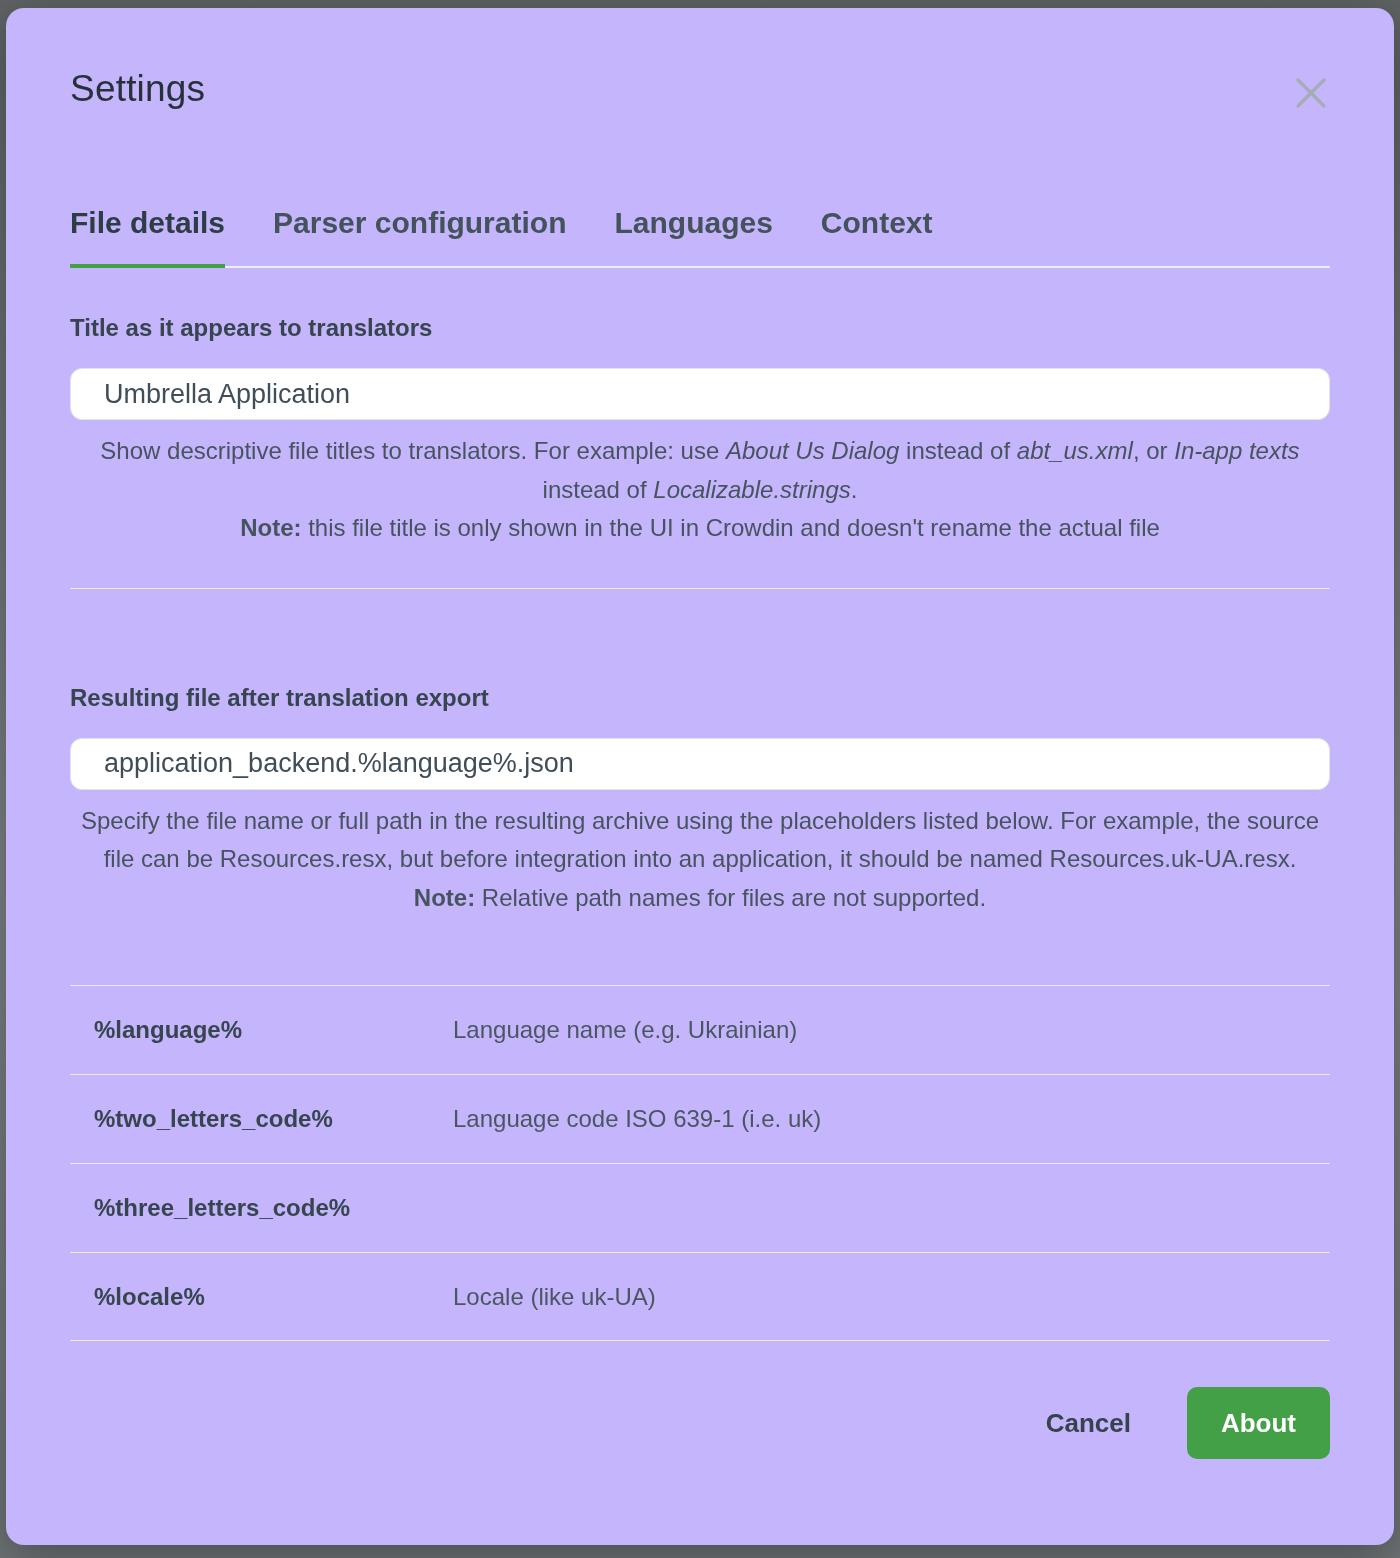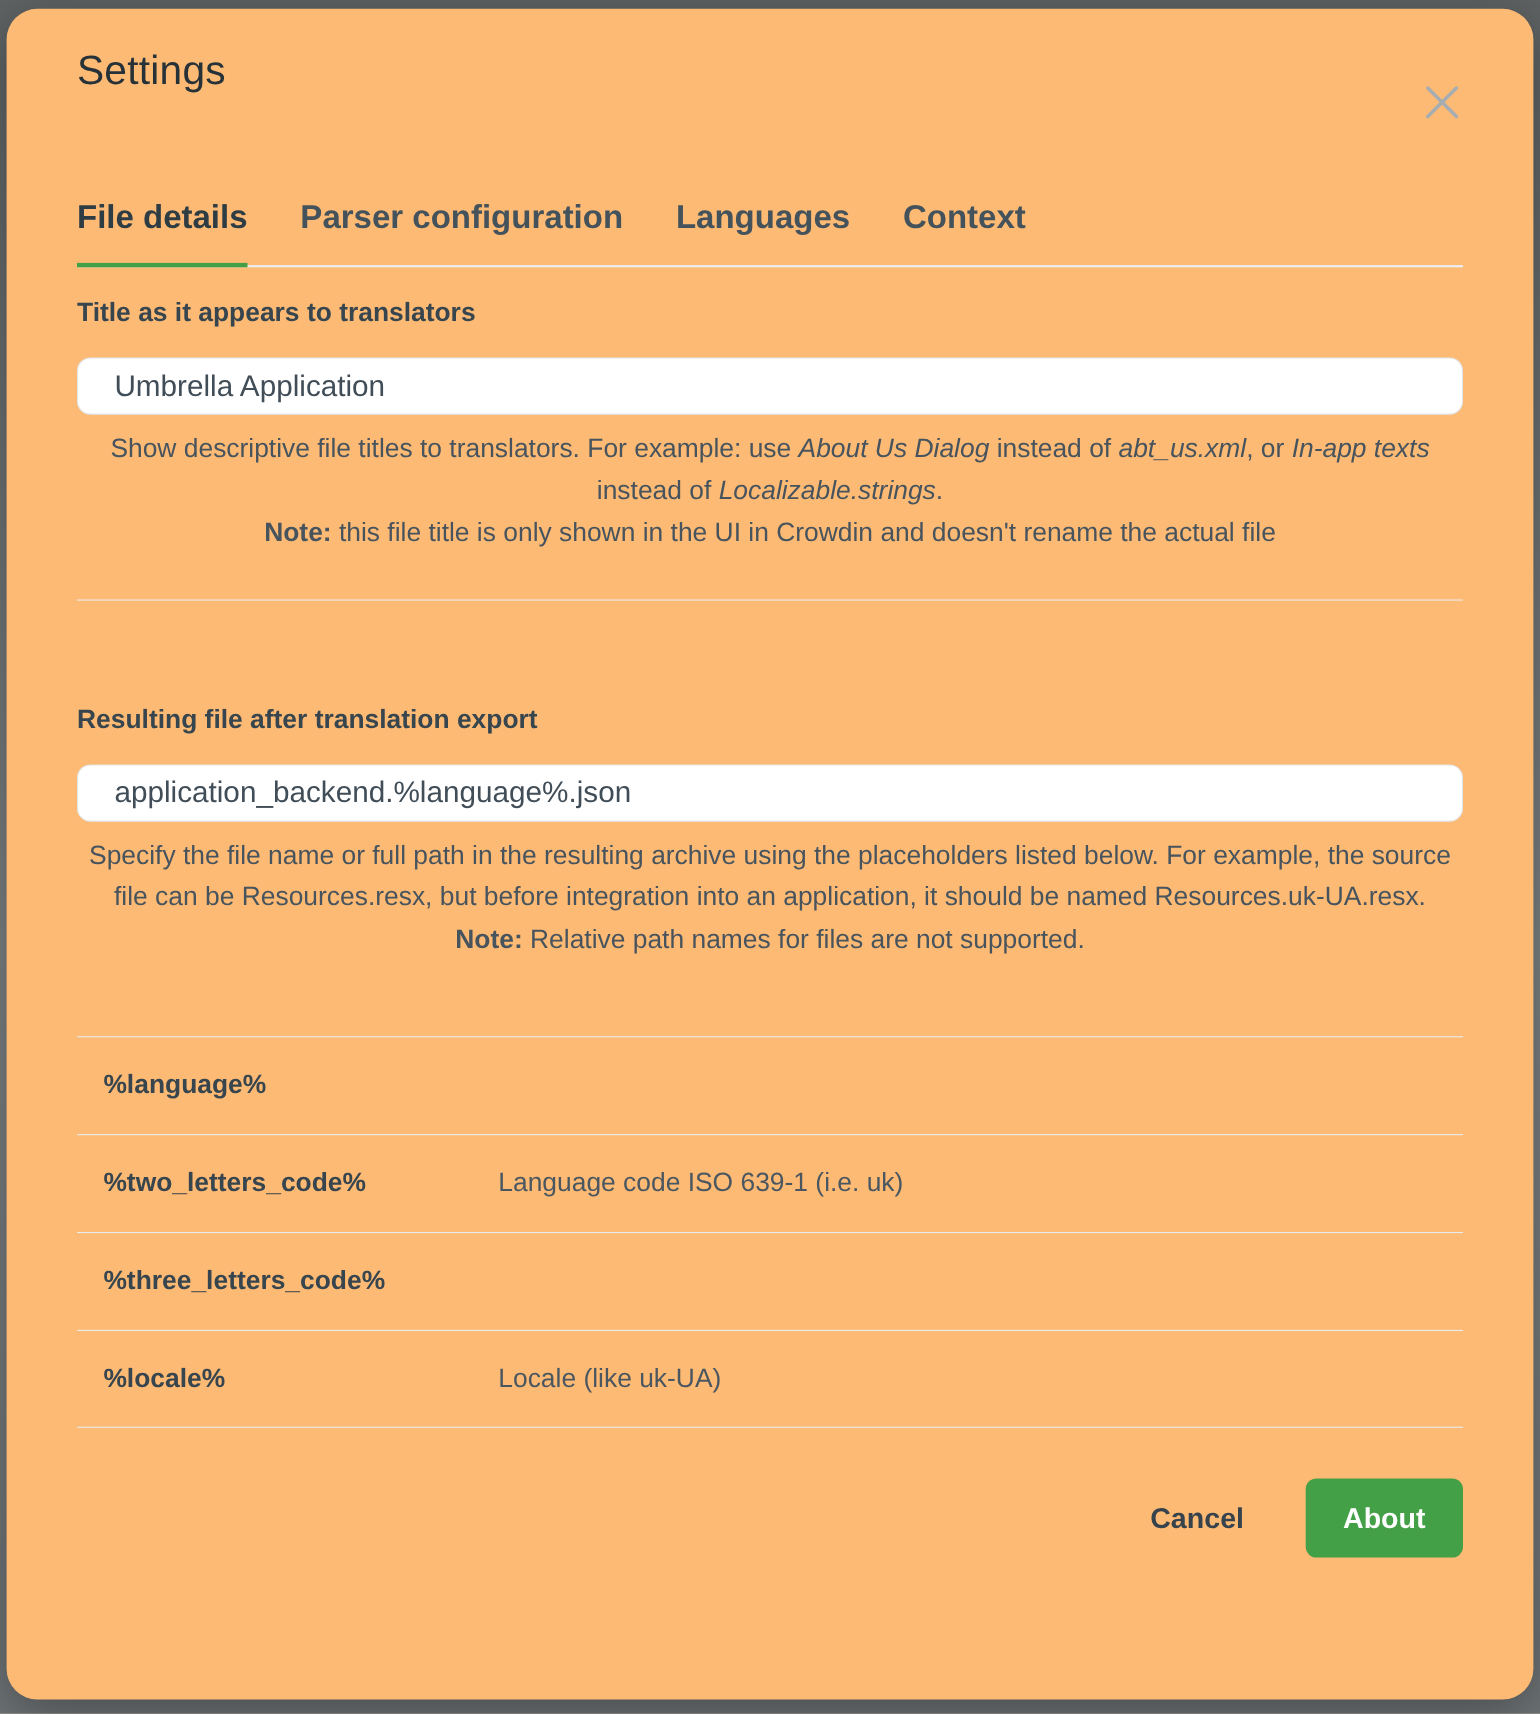--- a/index.html
+++ b/index.html
@@ -9,24 +9,24 @@
     overflow: hidden;
   }
   body {
     position: relative;
     background: linear-gradient(180deg, #5f6364 0%, #7e8385 55%, #6f7476 100%);
   }
 
   .modal {
     position: absolute;
     left: 6px; right: 6px; top: 8px; bottom: 13px;
-    background: #fdba74;
-    border-radius: 28px;
+    background: #c4b5fd;
+    border-radius: 18px;
     box-shadow: 0 12px 48px rgba(0,0,0,0.35);
-    padding: 35px 64px 0 64px;
+    padding: 60px 64px 0 64px;
   }
 
   .modal-title {
     font-size: 37px;
     font-weight: 500;
     color: #263238;
     letter-spacing: 0.2px;
   }
 
   .close-btn {
@@ -56,21 +56,21 @@
   .tab.active {
     color: #2e3c44;
     border-bottom-color: #43a047;
   }
 
   
   .section-label {
     font-size: 24px;
     font-weight: 600;
     color: #37454e;
-    margin-top: 28px;
+    margin-top: 46px;
   }
   .text-input {
     display: block;
     width: 100%;
     height: 52px;
     margin-top: 26px;
     border: 1px solid #e1e5e8;
     border-radius: 12px;
     padding: 0 33px;
     font-family: "Liberation Sans", "DejaVu Sans", sans-serif;
@@ -181,20 +181,21 @@
   <div>
     <div class="section-label second">Resulting file after translation export</div>
     <input class="text-input" type="text" value="application_backend.%language%.json" style="">
     <div class="help-text"><span>Specify the file name or full path in the resulting archive using the placeholders listed below. For example, the source file can be Resources.resx, but before integration into an application, it should be named Resources.uk-UA.resx.
 </span><span class="seg-bold">Note:</span><span> Relative path names for files are not supported.</span></div>
   </div>
 
   <div class="ph-table">
     <div class="ph-row">
       <div class="ph-code">%language%</div>
+      <div class="ph-desc">Language name (e.g. Ukrainian)</div>
     </div>
     <div class="ph-row">
       <div class="ph-code">%two_letters_code%</div>
       <div class="ph-desc">Language code ISO 639-1 (i.e. uk)</div>
     </div>
     <div class="ph-row">
       <div class="ph-code">%three_letters_code%</div>
     </div>
     <div class="ph-row">
       <div class="ph-code">%locale%</div>

